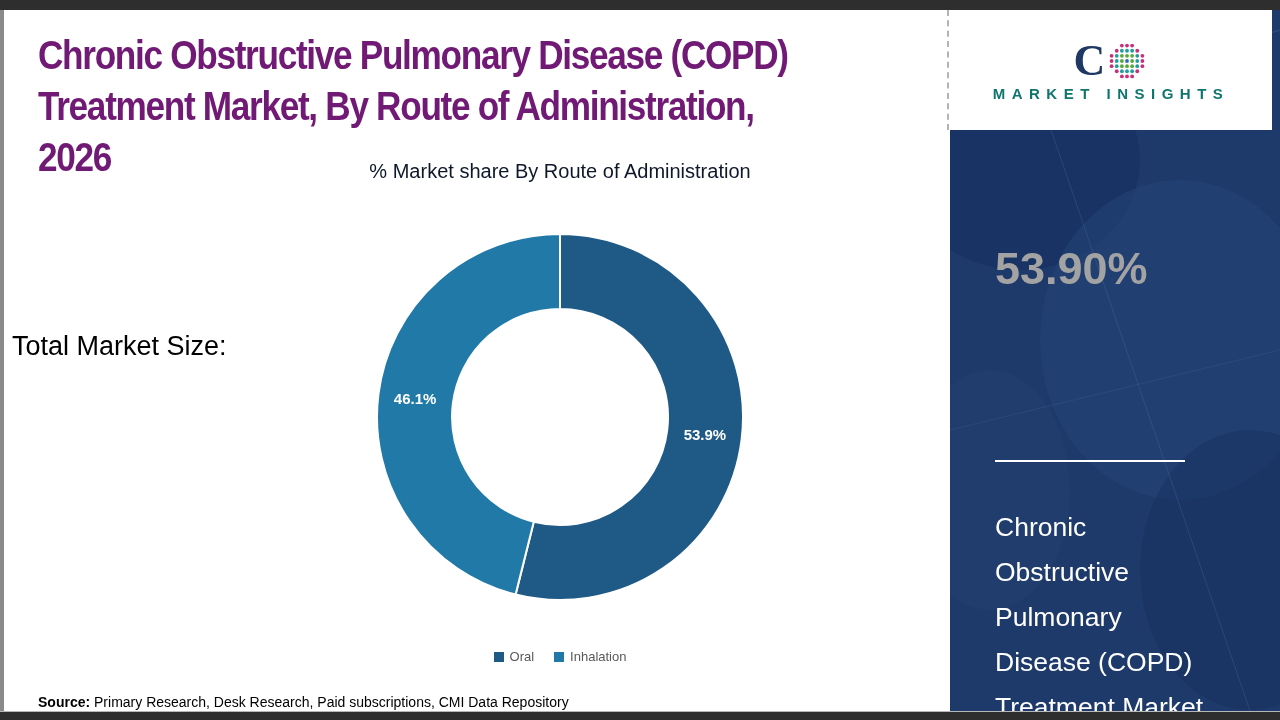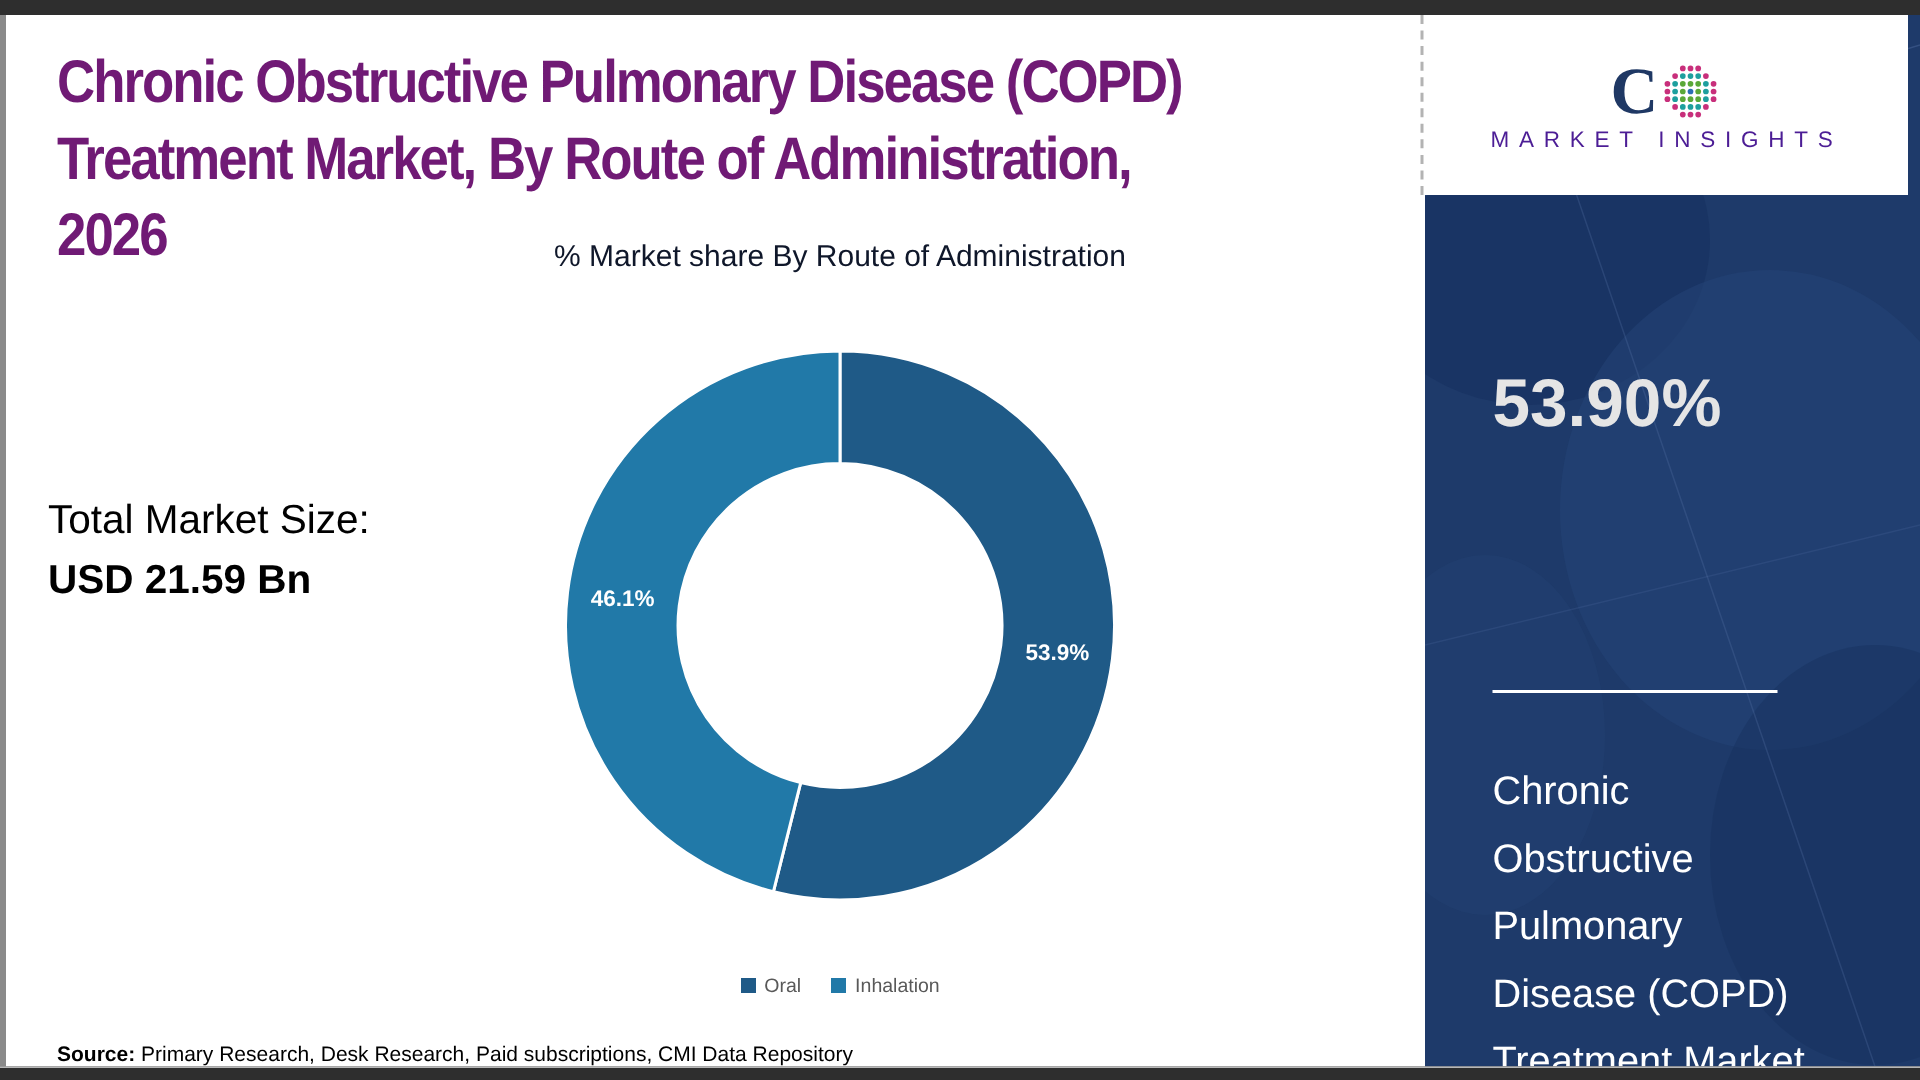--- a/index.html
+++ b/index.html
@@ -14,21 +14,21 @@
   .leftbar   { position:absolute; left:0; top:10px; width:4px; height:701px; background:#8a8a8a; z-index:30; }
 
   
   .main-title { position:absolute; left:38px; top:30px; width:900px; color:#701a75;
     font-size:40px; font-weight:700; letter-spacing:-1.5px; line-height:51px; }
   .main-title .tline { transform:scaleX(0.88); transform-origin:left center; white-space:nowrap; }
 
   .chart-title { position:absolute; left:260px; top:160px; width:600px; text-align:center;
     color:#0f172a; font-size:20px; font-weight:400; }
 
-  .total-size { position:absolute; left:32px; top:326px; color:#000; }
+  .total-size { position:absolute; left:12px; top:326px; color:#000; }
   .total-size .tsl { font-size:27px; font-weight:400; line-height:40px; }
   .total-size .tsv { font-size:27px; font-weight:700; line-height:40px; }
 
   .donut-wrap { position:absolute; left:375px; top:232px; width:370px; height:370px; }
   .slice-label { font-family:"Liberation Sans", sans-serif; font-size:15px; font-weight:700; fill:#ffffff; }
 
   .legend { position:absolute; left:310px; top:649px; width:500px; display:flex;
     justify-content:center; align-items:center; gap:20px; }
   .legend-item { display:flex; align-items:center; gap:6px; }
   .legend-swatch { width:10px; height:10px; display:inline-block; }
@@ -46,22 +46,22 @@
     background:#1e3a6a; overflow:hidden; z-index:10; }
   .sidebar .map-texture { position:absolute; left:0; top:0; width:100%; height:100%; }
 
   .logo-card { position:absolute; left:950px; top:10px; width:322px; height:120px;
     background:#ffffff; z-index:20; display:flex; flex-direction:column;
     align-items:center; justify-content:center; }
   .logo-row { display:flex; align-items:center; }
   .logo-text { font-family:"Liberation Serif", serif; font-weight:700; font-size:44px;
     color:#1f3864; letter-spacing:1px; line-height:44px; }
   .logo-globe { width:38px; height:38px; margin:0 2px; }
-  .logo-sub { font-size:15px; font-weight:400; letter-spacing:6.5px; color:#4c1d95; margin-top:2px; }
-  .sb-stat-value { position:absolute; left:45px; top:233px; font-size:45px; font-weight:700; color:#e5e5e5; z-index:5; }
+  .logo-sub { font-size:15px; font-weight:700; letter-spacing:6.5px; color:#0f766e; margin-top:2px; }
+  .sb-stat-value { position:absolute; left:45px; top:233px; font-size:45px; font-weight:700; color:#a3a3a3; z-index:5; }
   .sb-stat-desc { position:absolute; left:45px; top:297px; width:215px; font-size:19.5px;
     line-height:29px; color:#fff; z-index:5; }
   .sb-stat-desc .desc-bold { font-weight:700; }
   .sb-divider { position:absolute; left:45px; top:450px; width:190px; border-top:2px solid #fff; z-index:5; }
   .sb-market-name { position:absolute; left:45px; top:495px; width:225px; font-size:26.5px;
     line-height:45px; font-weight:400; color:#fff; z-index:5; }
 </style>
 </head>
 <body>
 
@@ -72,21 +72,20 @@
 <div class="main-title">
   <div class="tline">Chronic Obstructive Pulmonary Disease (COPD)</div>
   <div class="tline">Treatment Market,  By Route of Administration,</div>
   <div class="tline">2026</div>
 </div>
 
 <div class="chart-title">% Market share  By Route of Administration</div>
 
 <div class="total-size">
   <div class="tsl">Total Market Size:</div>
-  <div class="tsv">USD 21.59 Bn</div>
 </div>
 
 <div class="donut-wrap">
   <svg width="370" height="370" viewBox="0 0 370 370">
       <path d="M 185.00 2.00 A 183 183 0 1 1 140.60 362.53 L 158.80 289.77 A 108 108 0 1 0 185.00 77.00 Z" fill="#1f5a87" stroke="#ffffff" stroke-width="2"></path>
       <text x="329.91" y="207.84" text-anchor="middle" class="slice-label">53.9%</text>
       <path d="M 140.60 362.53 A 183 183 0 0 1 185.00 2.00 L 185.00 77.00 A 108 108 0 0 0 158.80 289.77 Z" fill="#2179a8" stroke="#ffffff" stroke-width="2"></path>
       <text x="40.09" y="172.16" text-anchor="middle" class="slice-label">46.1%</text>
     </svg>
 </div>

